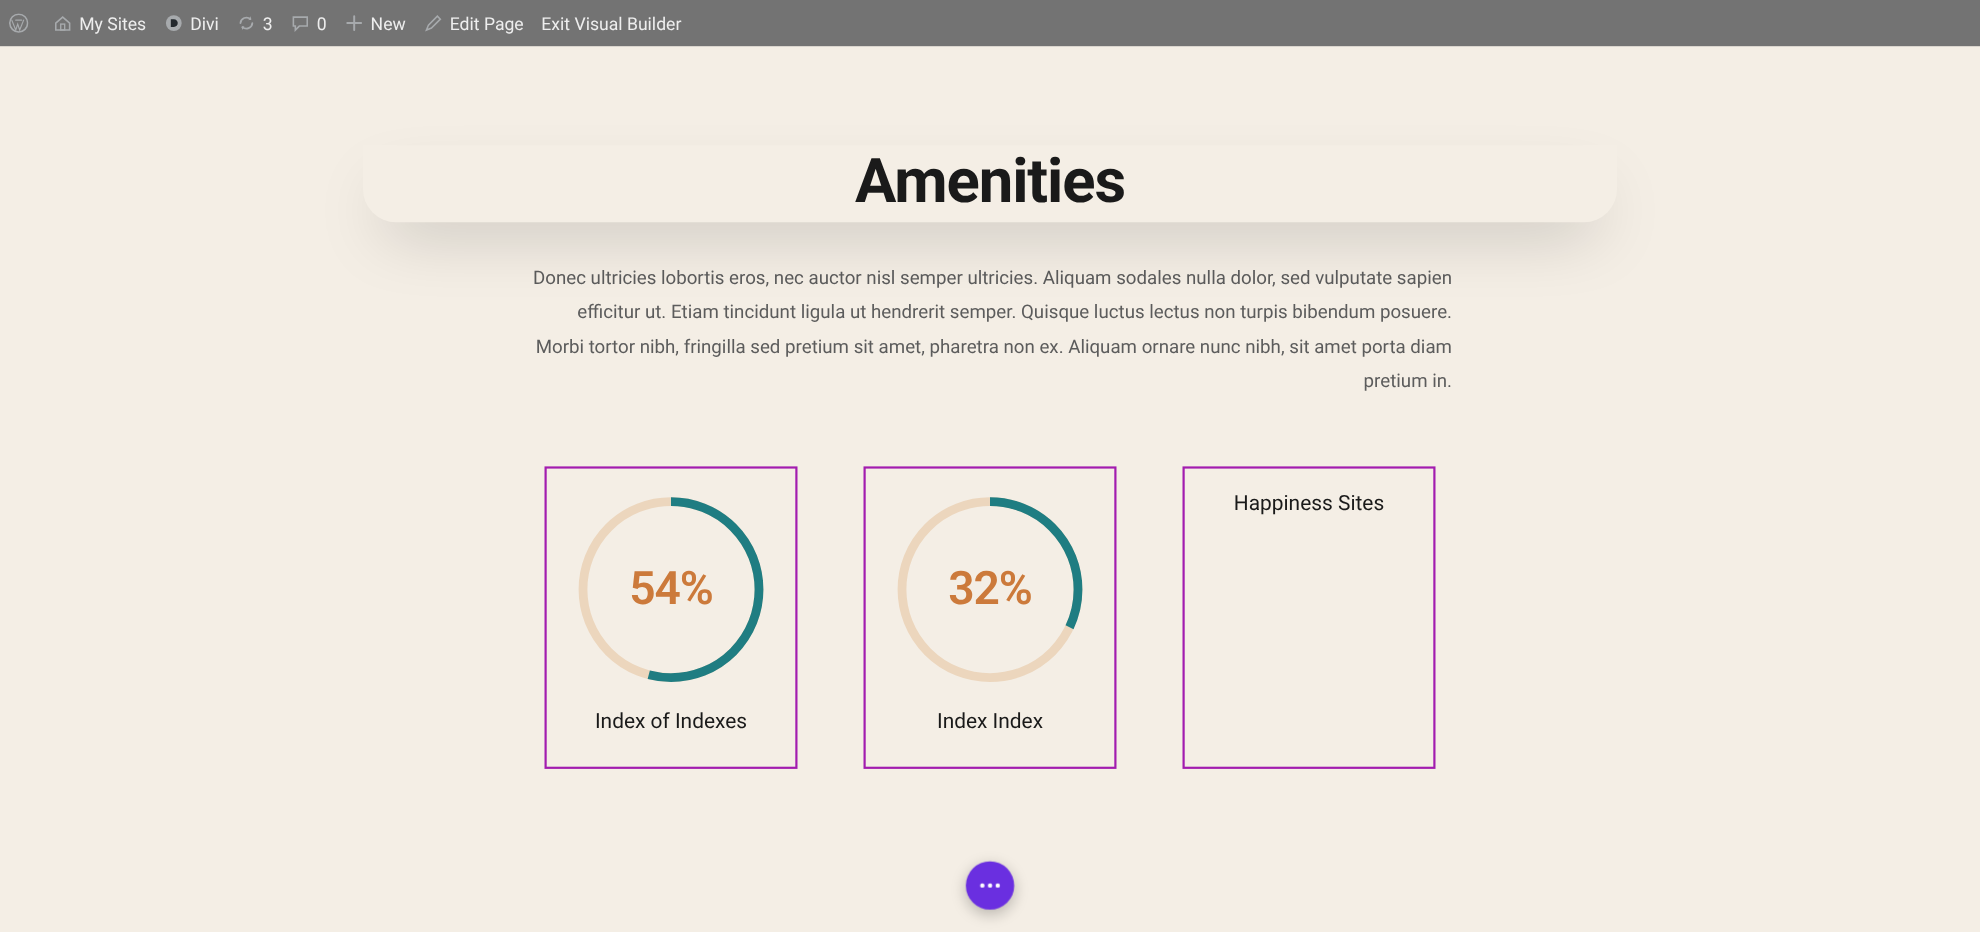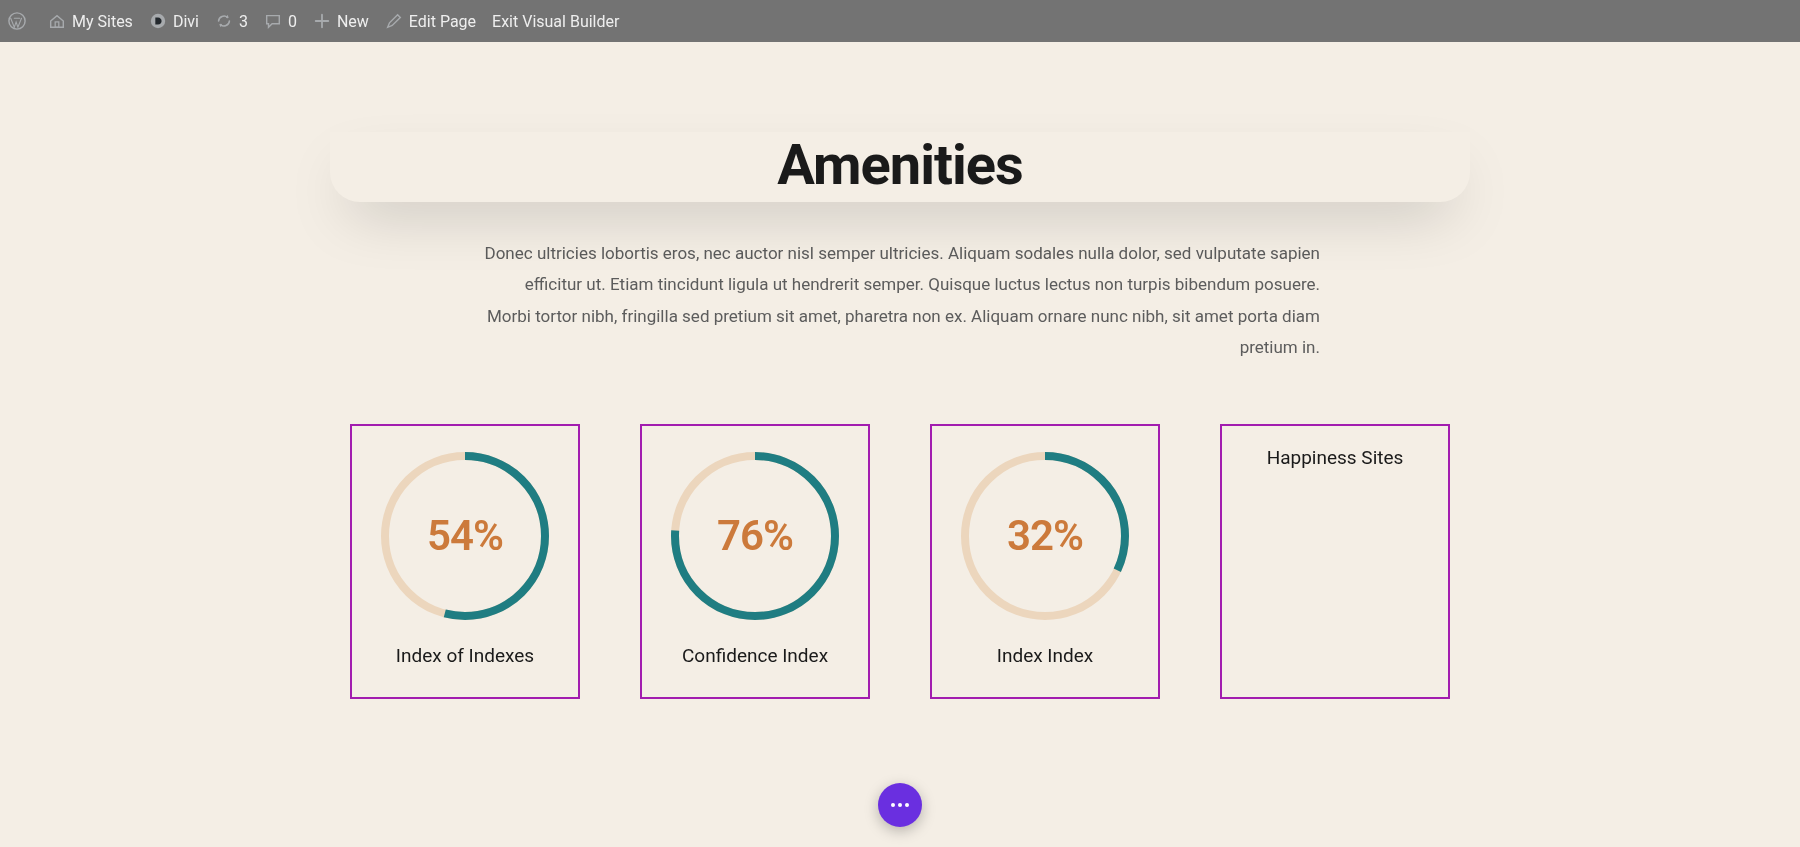--- a/index.html
+++ b/index.html
@@ -238,30 +238,20 @@
       <div class="circle-wrap">
         <svg width="180" height="180">
           <circle cx="90" cy="90" r="80" stroke="#ecd6bd" stroke-width="8" fill="none"></circle>
           <circle class="arc" cx="90" cy="90" r="80" stroke="#1f7d82" stroke-width="8" fill="none" stroke-dasharray="502.65" stroke-dashoffset="231.22"></circle>
         </svg>
         <div class="pct">54%</div>
       </div>
       <div class="card-label">Index of Indexes</div>
     </div>
 
-    <div class="card">
-      <div class="circle-wrap">
-        <svg width="180" height="180">
-          <circle cx="90" cy="90" r="80" stroke="#ecd6bd" stroke-width="8" fill="none"></circle>
-          <circle class="arc" cx="90" cy="90" r="80" stroke="#1f7d82" stroke-width="8" fill="none" stroke-dasharray="502.65" stroke-dashoffset="120.64"></circle>
-        </svg>
-        <div class="pct">76%</div>
-      </div>
-      <div class="card-label">Confidence Index</div>
-    </div>
 
     <div class="card">
       <div class="circle-wrap">
         <svg width="180" height="180">
           <circle cx="90" cy="90" r="80" stroke="#ecd6bd" stroke-width="8" fill="none"></circle>
           <circle class="arc" cx="90" cy="90" r="80" stroke="#1f7d82" stroke-width="8" fill="none" stroke-dasharray="502.65" stroke-dashoffset="341.81"></circle>
         </svg>
         <div class="pct">32%</div>
       </div>
       <div class="card-label">Index Index</div>

